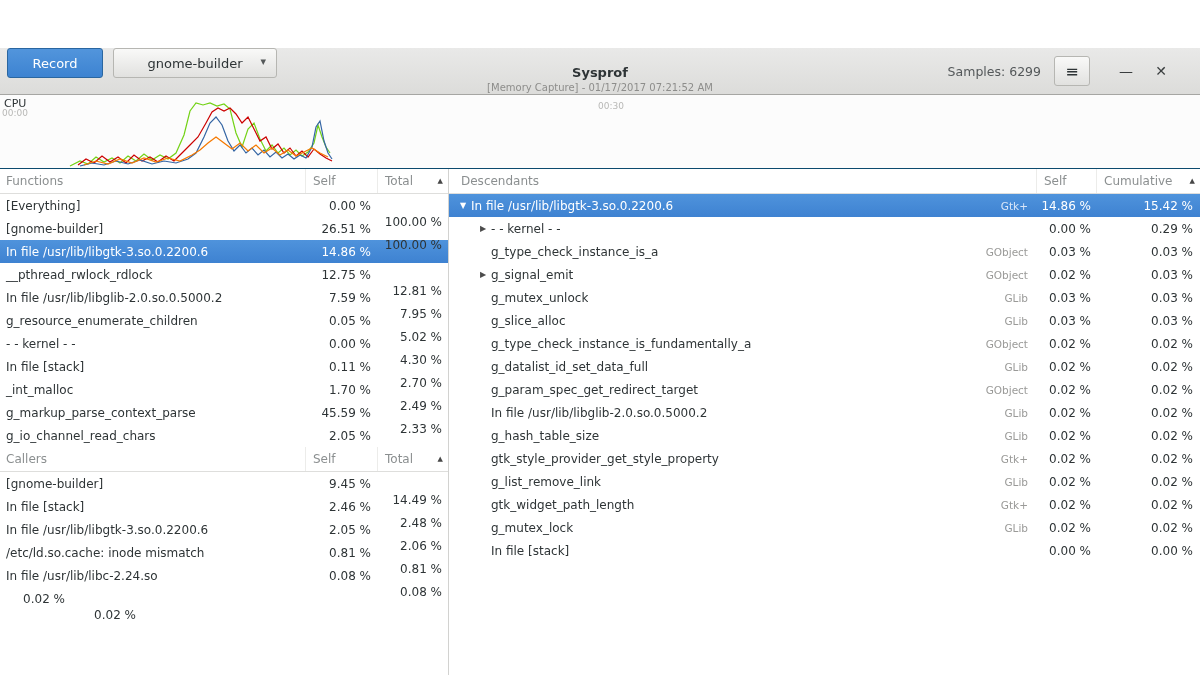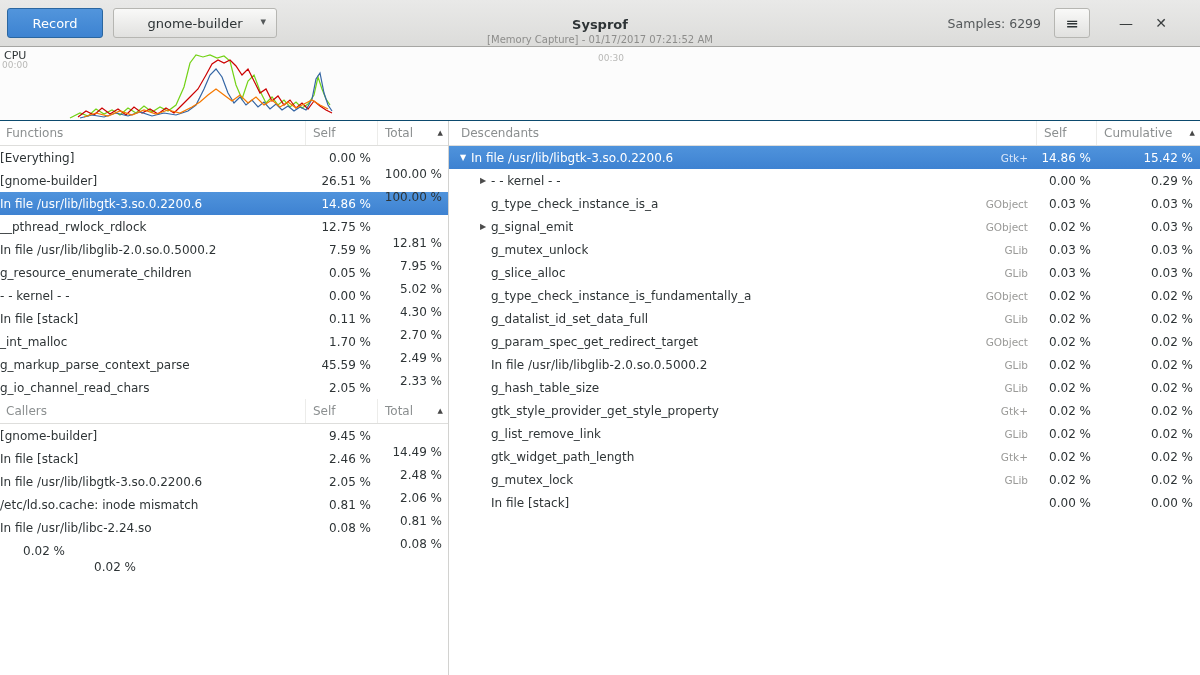--- a/index.html
+++ b/index.html
@@ -5,23 +5,24 @@
   * { margin:0; padding:0; box-sizing:border-box; }
   html,body { width:1200px; height:675px; overflow:hidden; }
   body {
     font-family:"DejaVu Sans","Liberation Sans",sans-serif;
     font-size:12px; color:#2e3436; background:#fff;
     -webkit-user-select:none; user-select:none;
   }
 
   
   .headerbar {
-    height:47px; display:flex; align-items:center; position:relative;
+    height:47px; display:flex; position:relative;
     background:linear-gradient(#e9e9e8,#dcdcda);
     border-bottom:1px solid #a6a6a3;
+    margin-top:48px;
   }
   .record-btn {
     margin-left:7px; width:96px; height:30px;
     background:linear-gradient(#5295dc,#3d83d1);
     border:1px solid #2a66a0; border-radius:3px;
     color:#fff; font-size:13px; font-family:inherit;
     display:flex; align-items:center; justify-content:center; cursor:pointer;
   }
   .process-combo {
     margin-left:10px; width:164px; height:30px; position:relative;
@@ -74,21 +75,21 @@
   .h-name  { flex:1; padding-left:6px; border-right:1px solid #ececea; }
   .h-self  { width:72px; padding-left:7px; border-right:1px solid #ececea; }
   .h-total { width:70px; padding-left:7px; }
   .d-h-name { flex:1; padding-left:12px; border-right:1px solid #ececea; }
   .d-h-self { width:60px; padding-left:7px; border-right:1px solid #ececea; }
   .d-h-cum  { width:103px; padding-left:7px; }
   .sort-arrow { margin-left:auto; padding-right:5px; font-size:7px; color:#474747; }
 
   .rows { flex:0 0 auto; }
   .t-row { height:23px; display:flex; align-items:center; background:#fff; cursor:pointer; }
-  .c-name { flex:1; white-space:nowrap; overflow:hidden; text-overflow:ellipsis; }
+  .c-name { flex:1; padding-left:6px; white-space:nowrap; overflow:hidden; text-overflow:ellipsis; }
   .c-self { width:72px; text-align:right; padding-right:7px; flex:0 0 72px; }
   .c-total{ width:70px; text-align:right; padding-right:6px; flex:0 0 70px;margin-top:32px; }
 
   .d-row { height:23px; display:flex; align-items:center; background:#fff; cursor:pointer; }
   .d-row .expander { width:16px; flex:0 0 16px; text-align:center; font-size:8px; color:#4c4c4c; cursor:pointer; }
   .d-row .d-name { white-space:nowrap; overflow:hidden; text-overflow:ellipsis; }
   .d-row .lib { margin-left:auto; font-size:10.5px; color:#9a9a98; padding-right:9px; white-space:nowrap; }
   .d-row .d-self { width:60px; flex:0 0 60px; text-align:right; padding-right:6px; }
   .d-row .d-cum  { width:103px; flex:0 0 103px; text-align:right; padding-right:7px; }
   .d-row.depth-0 { padding-left:6px; }

